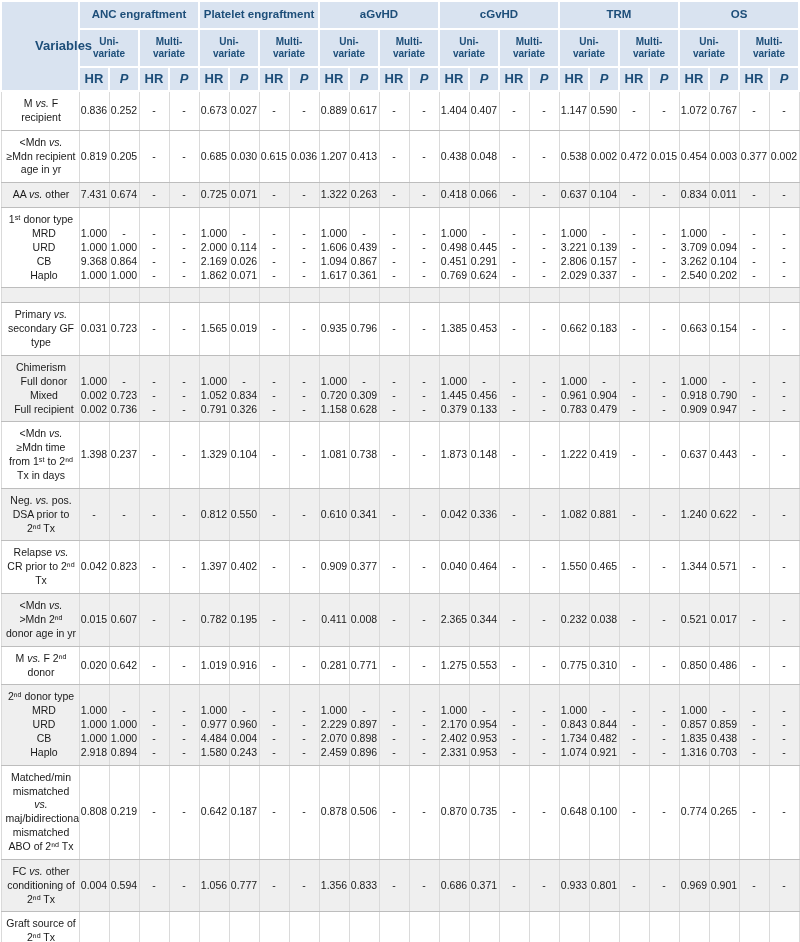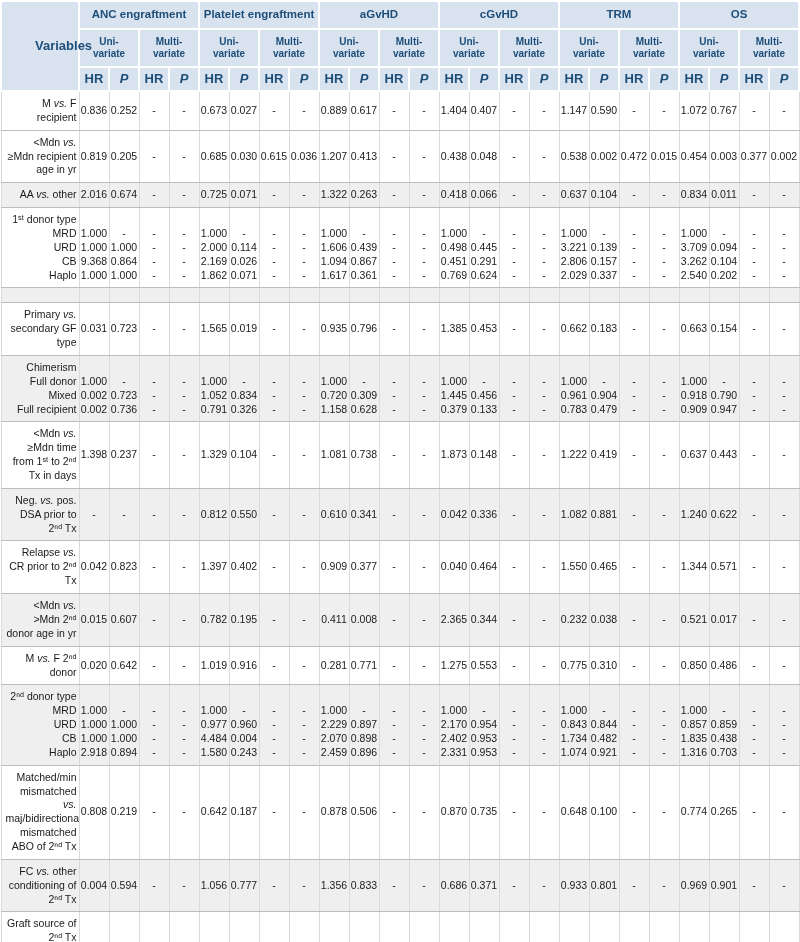--- a/index.html
+++ b/index.html
@@ -43,21 +43,21 @@
     border-left: 1px solid #dadada;
     border-right: 1px solid #dadada;
     border-top: 1px solid #bdbdbd;
     border-bottom: 1px solid #bdbdbd;
     padding: 5px 1px;
     line-height: 1.32;
     white-space: pre-line;
     overflow: hidden;
   }
   tbody td.var {
-    text-align: right;
+    text-align: center;
     white-space: pre-wrap;
     padding-left: 4px;
     padding-right: 2px;
   }
   tbody tr.shaded td { background: #efefef; }
   tbody tr.spacer td { height: 10px; padding: 2px; }
 </style>
 </head>
 <body>
 
@@ -180,21 +180,21 @@
           <td class="val">0.002</td>
           <td class="val">0.472</td>
           <td class="val">0.015</td>
           <td class="val">0.454</td>
           <td class="val">0.003</td>
           <td class="val">0.377</td>
           <td class="val">0.002</td>
         </tr>
         <tr class="shaded">
           <td class="var">AA <i>vs.</i> other</td>
-          <td class="val">2.016</td>
+          <td class="val">7.431</td>
           <td class="val">0.674</td>
           <td class="val">-</td>
           <td class="val">-</td>
           <td class="val">0.725</td>
           <td class="val">0.071</td>
           <td class="val">-</td>
           <td class="val">-</td>
           <td class="val">1.322</td>
           <td class="val">0.263</td>
           <td class="val">-</td>

